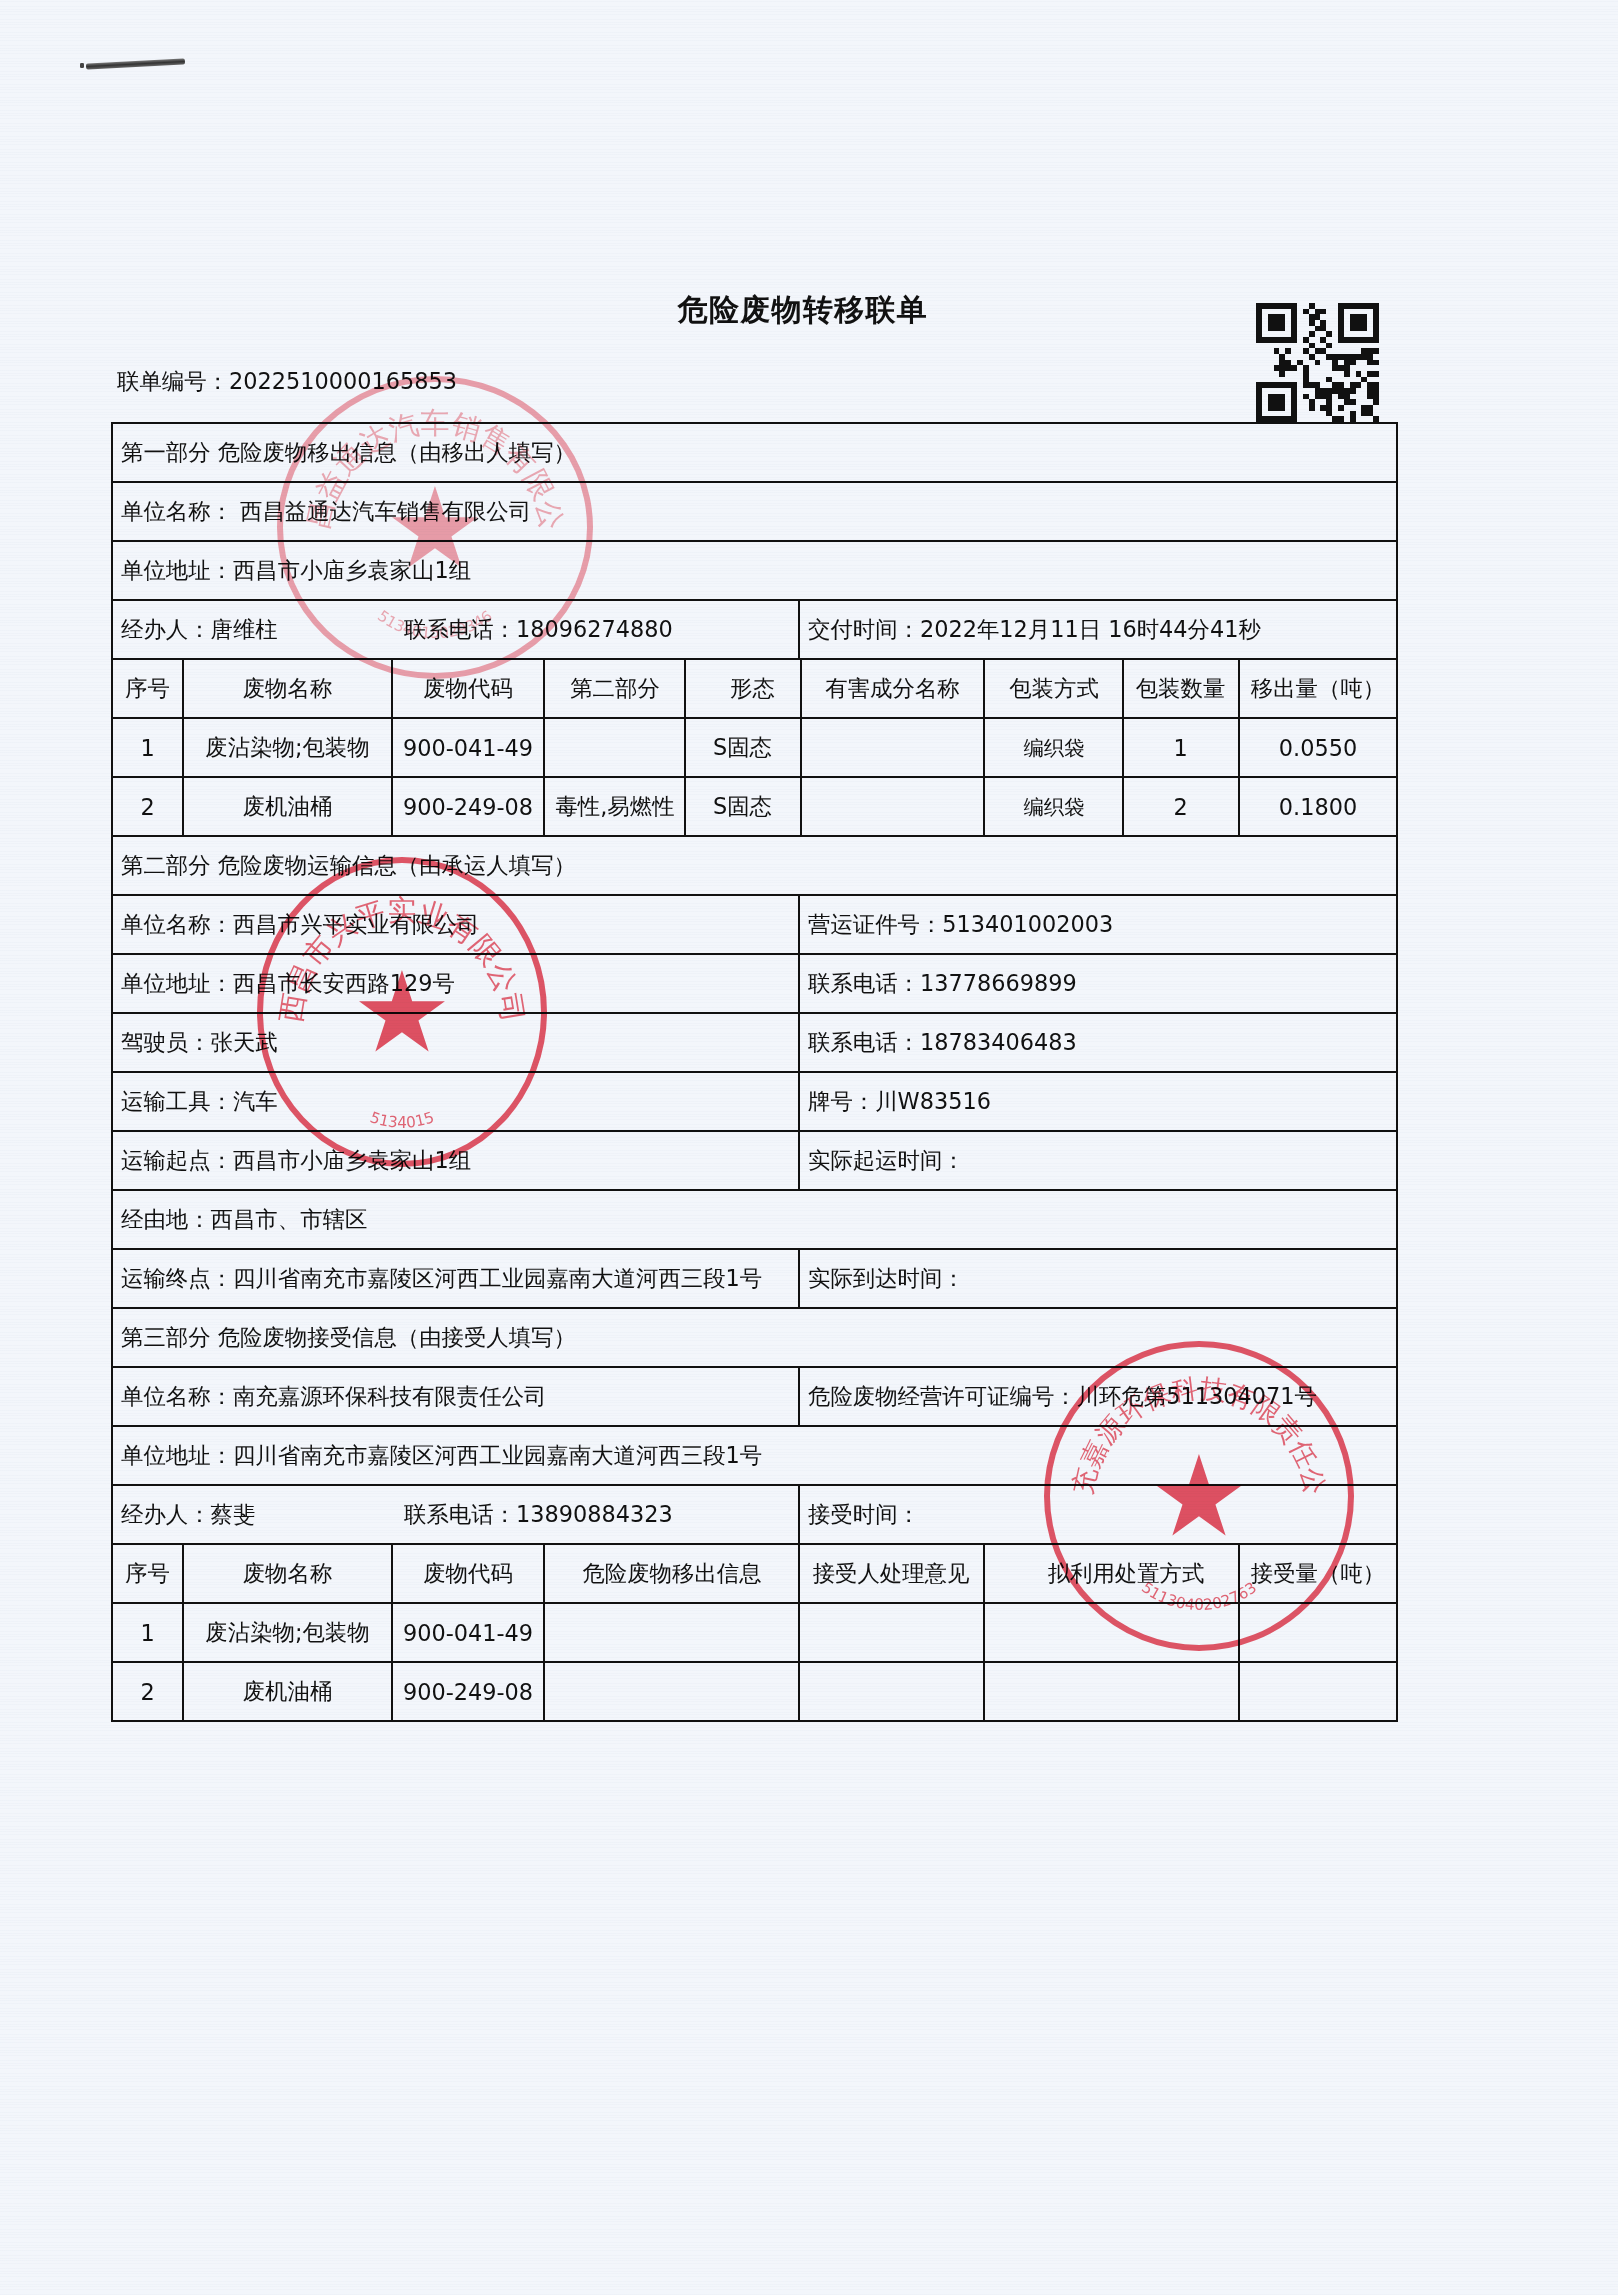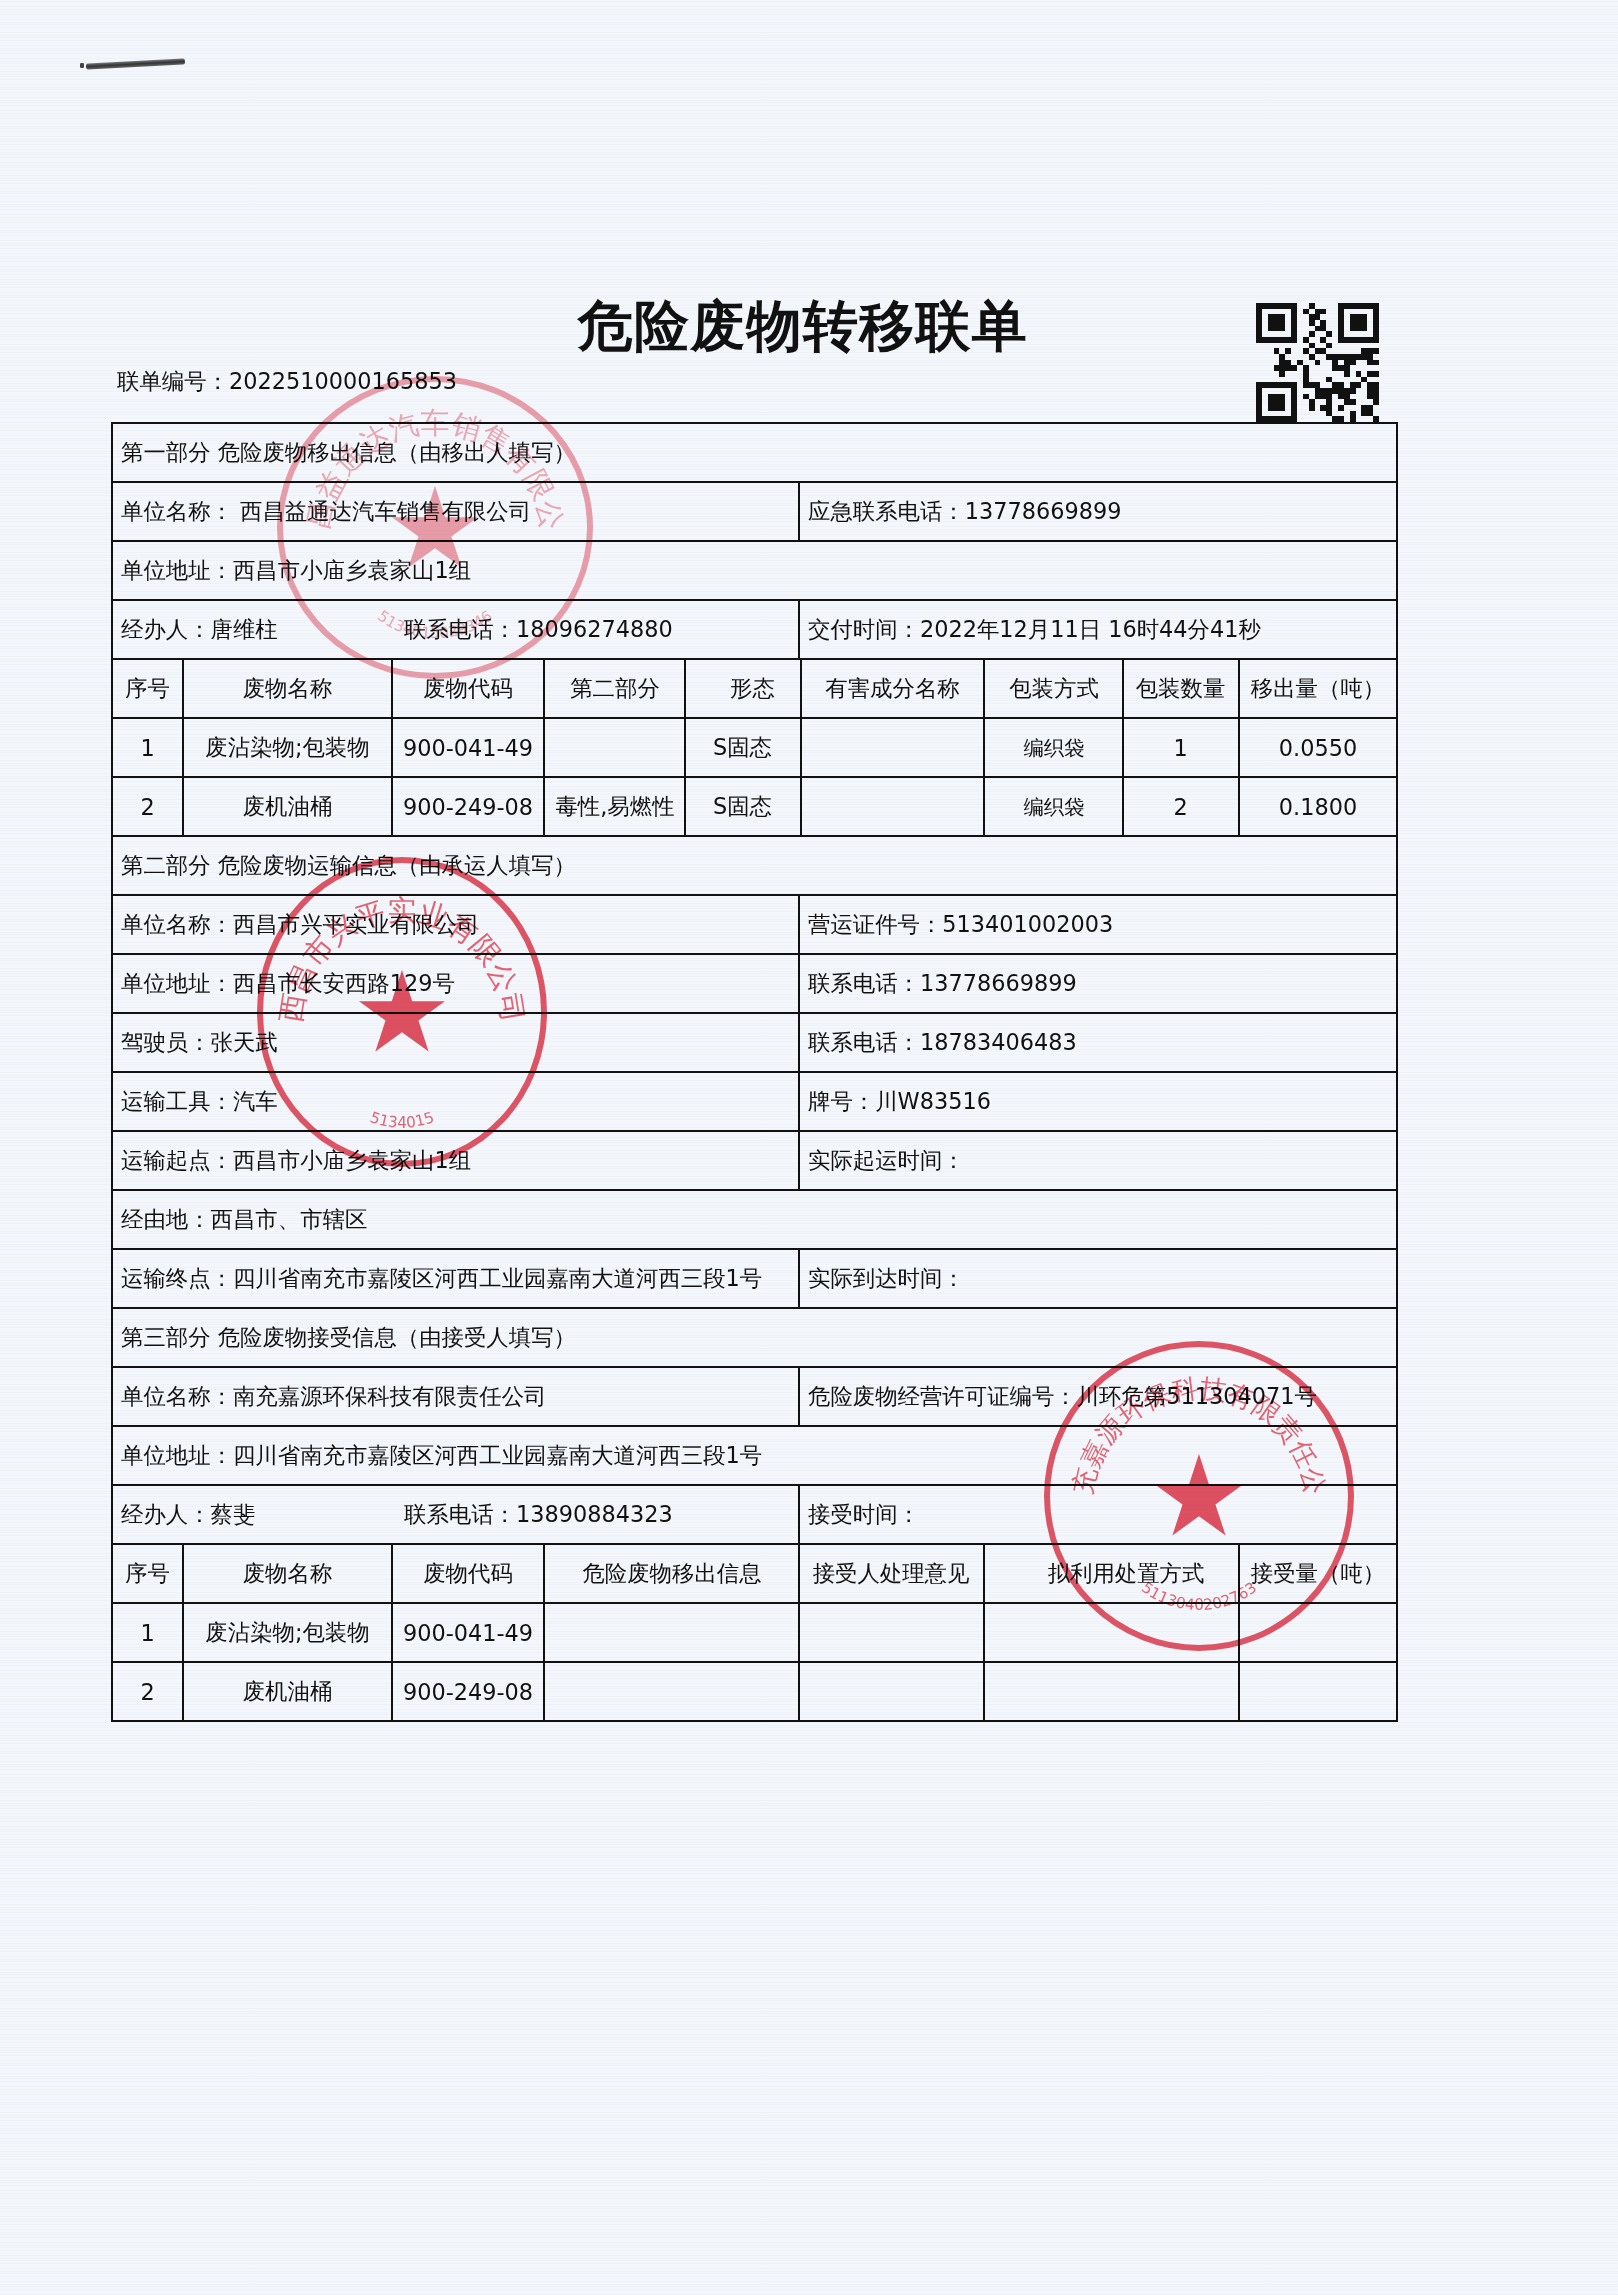--- a/index.html
+++ b/index.html
@@ -16,21 +16,21 @@
       #f3f6fb;
   }
   .staple {
     position: absolute; left: 86px; top: 61px; width: 99px; height: 6px;
     background: linear-gradient(#777, #333 50%, #666);
     border-radius: 2px; transform: rotate(-3deg);
   }
   .staple-dot { position: absolute; left: 80px; top: 63px; width: 4px; height: 5.3px; background:#444; border-radius:1.3px; }
   .title {
     position: absolute; left: 0; width: 1619px; top: 290px; text-align: center;
-    font-size: 55px; font-weight: bold; letter-spacing: 1.3px;
+    font-size: 30px; font-weight: bold; letter-spacing: 1.3px;
   }
   .title span { position: relative; left: -6.6px; }
   .qr {
     position: absolute; left: 1256px; top: 303px; width: 123px; height: 119px;
     display: grid; grid-template-columns: repeat(21, 1fr); grid-template-rows: repeat(21, 1fr);
   }
   .qr div.b { background: #111; }
   .manifest-no {
     position: absolute; left: 117px; top: 366px; font-size: 22.4px;
   }
@@ -518,21 +518,20 @@
   <span>联单编号：</span><span>2022510000165853</span>
 </div>
 
 <div class="grid">
 
   <div class="row">
     <div class="cell" style="left:0;right:0">第一部分 危险废物移出信息（由移出人填写）</div>
   </div>
   <div class="row">
     <div class="cell" style="left:0;width:685px">单位名称： 西昌益通达汽车销售有限公司</div>
-    <div class="cell vl" style="left:685px;right:0">应急联系电话：13778669899</div>
   </div>
   <div class="row">
     <div class="cell" style="left:0;right:0">单位地址：西昌市小庙乡袁家山1组</div>
   </div>
   <div class="row">
     <div class="cell" style="left:0;width:277px">经办人：唐维柱</div>
     <div class="cell" style="left:283px;width:402px">联系电话：18096274880</div>
     <div class="cell vl" style="left:685px;right:0">交付时间：2022年12月11日 16时44分41秒</div>
   </div>
   <div class="row">

